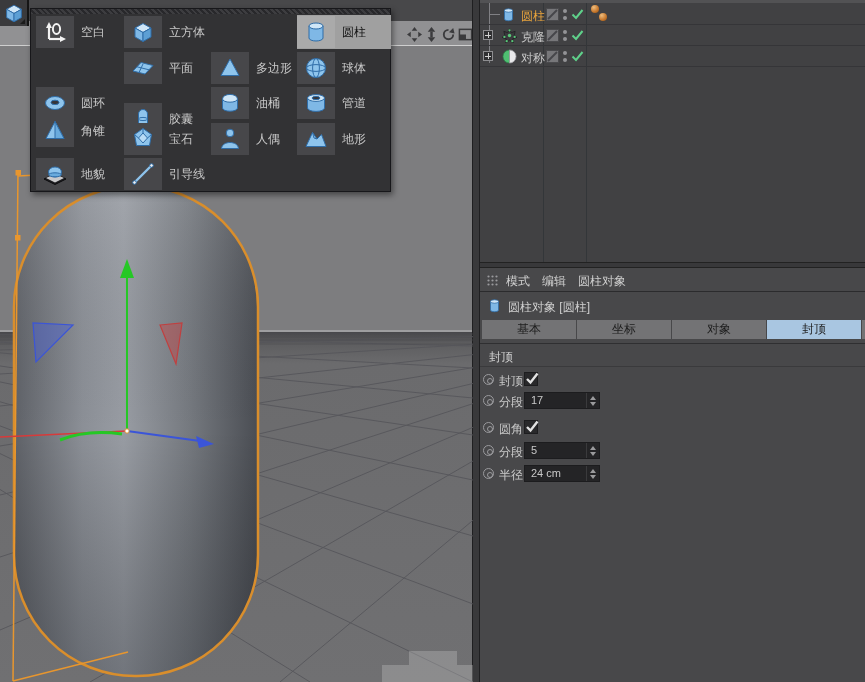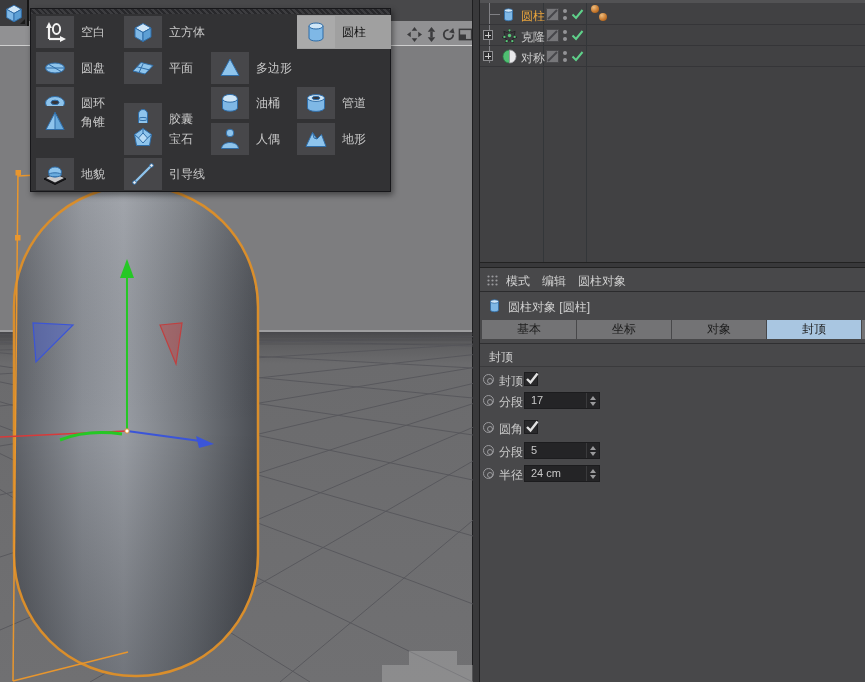--- a/index.html
+++ b/index.html
@@ -227,40 +227,30 @@
             <line x1="7" y1="20" x2="7" y2="7"></line>
             <line x1="7" y1="20" x2="20" y2="20"></line>
           </g>
       <polygon points="7,3 4,9 10,9" fill="#f2f2f2"></polygon>
           <polygon points="24,20 18,17 18,23" fill="#f2f2f2"></polygon>
       <ellipse cx="14.5" cy="10" rx="3.6" ry="5" fill="none" stroke="#f2f2f2" stroke-width="2"></ellipse>
     </svg>
       </span>
     <span class="mlabel">空白</span>
   </div>
-  <div class="mcell" style="left:5px;top:42px">
-    <span class="mtile">
-        <svg width="26" height="26" viewBox="0 0 26 26">
-      <ellipse cx="13" cy="13" rx="9.5" ry="5" fill="#8ec4ec" stroke="#2f6da8"></ellipse>
-      <line x1="3.5" y1="13" x2="22.5" y2="13" stroke="#2f6da8"></line>
-          <line x1="7" y1="9.5" x2="19" y2="16.5" stroke="#2f6da8"></line>
-    </svg>
-      </span>
-    <span class="mlabel">圆盘</span>
-  </div>
   <div class="mcell" style="left:5px;top:77px">
     <span class="mtile">
         <svg width="26" height="26" viewBox="0 0 26 26">
       <ellipse cx="13" cy="13" rx="9.5" ry="6.5" fill="#8ec4ec" stroke="#2f6da8"></ellipse>
       <ellipse cx="13" cy="12.4" rx="4" ry="2.2" fill="#35353a" stroke="#2f6da8"></ellipse>
     </svg>
       </span>
     <span class="mlabel">圆环</span>
   </div>
-  <div class="mcell" style="left:5px;top:96px">
+  <div class="mcell" style="left:5px;top:105px">
     <span class="mtile">
         <svg width="26" height="26" viewBox="0 0 26 26">
       <polygon points="13,3.5 22,20.5 4,20.5" fill="#8ec4ec" stroke="#2f6da8"></polygon>
       <polygon points="13,3.5 22,20.5 13,20.5" fill="#6aabdd" stroke="#2f6da8"></polygon>
     </svg>
       </span>
     <span class="mlabel">角锥</span>
   </div>
   <div class="mcell" style="left:5px;top:148px">
     <span class="mtile">
@@ -354,20 +344,30 @@
   </div>
 
   <div class="mcell sel" style="left:266px;top:6px">
     <span class="mtile">
         <svg width="26" height="26" viewBox="0 0 26 26">
       <path d="M6 7 L6 19 A7 3 0 0 0 20 19 L20 7" fill="#7fb8e6" stroke="#2f6da8"></path>
       <ellipse cx="13" cy="7" rx="7" ry="3" fill="#cfe6f7" stroke="#2f6da8"></ellipse>
     </svg>
       </span>
     <span class="mlabel">圆柱</span>
+  </div>
+  <div class="mcell" style="left:266px;top:42px">
+    <span class="mtile">
+        <svg width="26" height="26" viewBox="0 0 26 26">
+      <circle cx="13" cy="13" r="9.5" fill="#8ec4ec" stroke="#2f6da8"></circle>
+      <ellipse cx="13" cy="13" rx="9.5" ry="3.4" fill="none" stroke="#2f6da8"></ellipse>
+      <ellipse cx="13" cy="13" rx="3.4" ry="9.5" fill="none" stroke="#2f6da8"></ellipse>
+    </svg>
+      </span>
+    <span class="mlabel">球体</span>
   </div>
   <div class="mcell" style="left:266px;top:77px">
     <span class="mtile">
         <svg width="26" height="26" viewBox="0 0 26 26">
       <path d="M4.5 8 L4.5 18 A8.5 3.4 0 0 0 21.5 18 L21.5 8" fill="#7fb8e6" stroke="#2f6da8"></path>
       <ellipse cx="13" cy="8" rx="8.5" ry="3.4" fill="#cfe6f7" stroke="#2f6da8"></ellipse>
       <ellipse cx="13" cy="8" rx="4" ry="1.6" fill="#35353a" stroke="#2f6da8"></ellipse>
     </svg>
       </span>
     <span class="mlabel">管道</span>

